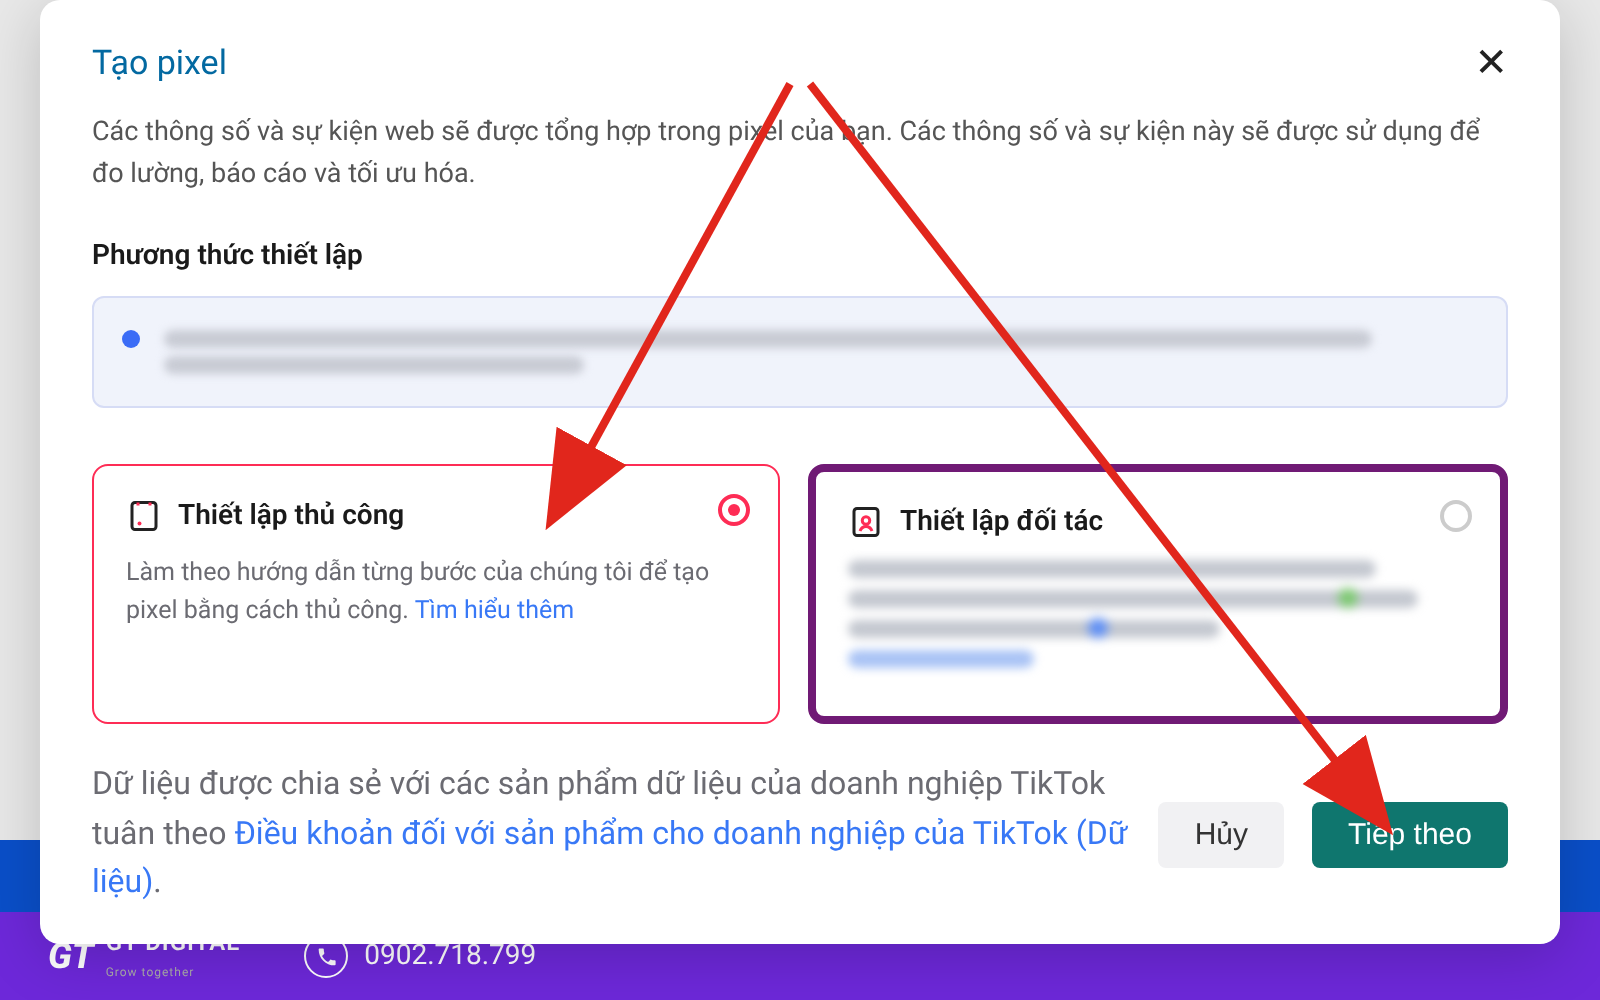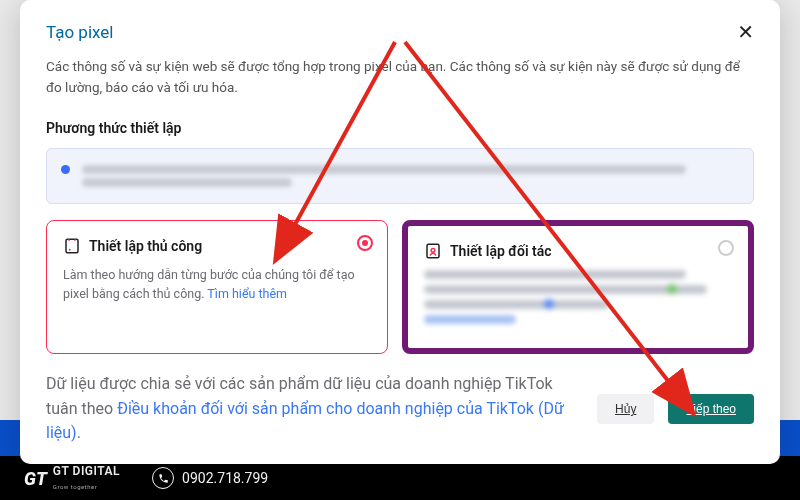--- a/index.html
+++ b/index.html
@@ -24,21 +24,21 @@
   .blue-stripe {
     position: absolute;
     left: 0; right: 0; bottom: 36px;
     height: 44px;
     background: #0a4fc9;
   }
   .black-stripe {
     position: absolute;
     left: 0; right: 0; bottom: 0;
     height: 44px;
-    background: #000000;
+    background: #6d28d9;
     display: flex;
     align-items: center;
     gap: 32px;
     padding-left: 24px;
     color: #fff;
     font-size: 14px;
   }
   .brand {
     display: flex;
     align-items: center;
@@ -98,28 +98,28 @@
     width:9px;height:9px;border-radius:50%;background:#3b6cf6;margin-top:4px;flex:none;
   }
   .blur-line {
     height: 9px;
     background: #c8cbd4;
     border-radius: 6px;
     filter: blur(2px);
     margin: 4px 0;
   }
   .cards {
-    margin-top: 16px;
+    margin-top: 28px;
     display: flex;
     gap: 14px;
     justify-content: center;
   }
   .card {
     flex: 1;
-    border: 6px solid #701a75;
+    border: 4px solid #701a75;
     border-radius: 8px;
     padding: 16px 16px 18px 16px;
     position: relative;
     cursor: pointer;
   }
   .card.selected { border: 1.5px solid #fe2c55; }
   .card-radio {
     position: absolute;
     top: 14px; right: 14px;
     width: 16px; height: 16px;
@@ -153,24 +153,23 @@
   .footer-text {
     flex: 1;
     font-size: 16px;
     color: #6b6b72;
     line-height: 1.55;
   }
   .footer-text a { color:#3878f6; text-decoration:none; }
   .btn {
     padding: 8px 18px;
     border-radius: 4px;
-    font-size: 12px;
+    font-size: 15px;
     border: none;
     cursor: pointer;
-    text-decoration: underline;
   }
   .btn-secondary { background: #f1f1f3; color:#333; }
   .btn-primary { background: #0f766e; color:#fff; font-weight:500; }
   .arrow {
     position: absolute;
     pointer-events: none;
   }
   .blur-block { filter: blur(2.5px); }
   .blur-block .bl { height:9px;background:#c4c8d0;border-radius:5px;margin:6px 0;}
   .grn{display:inline-block;width:10px;height:10px;background:#7bc96f;border-radius:50%;filter:blur(1px);vertical-align:middle;}

